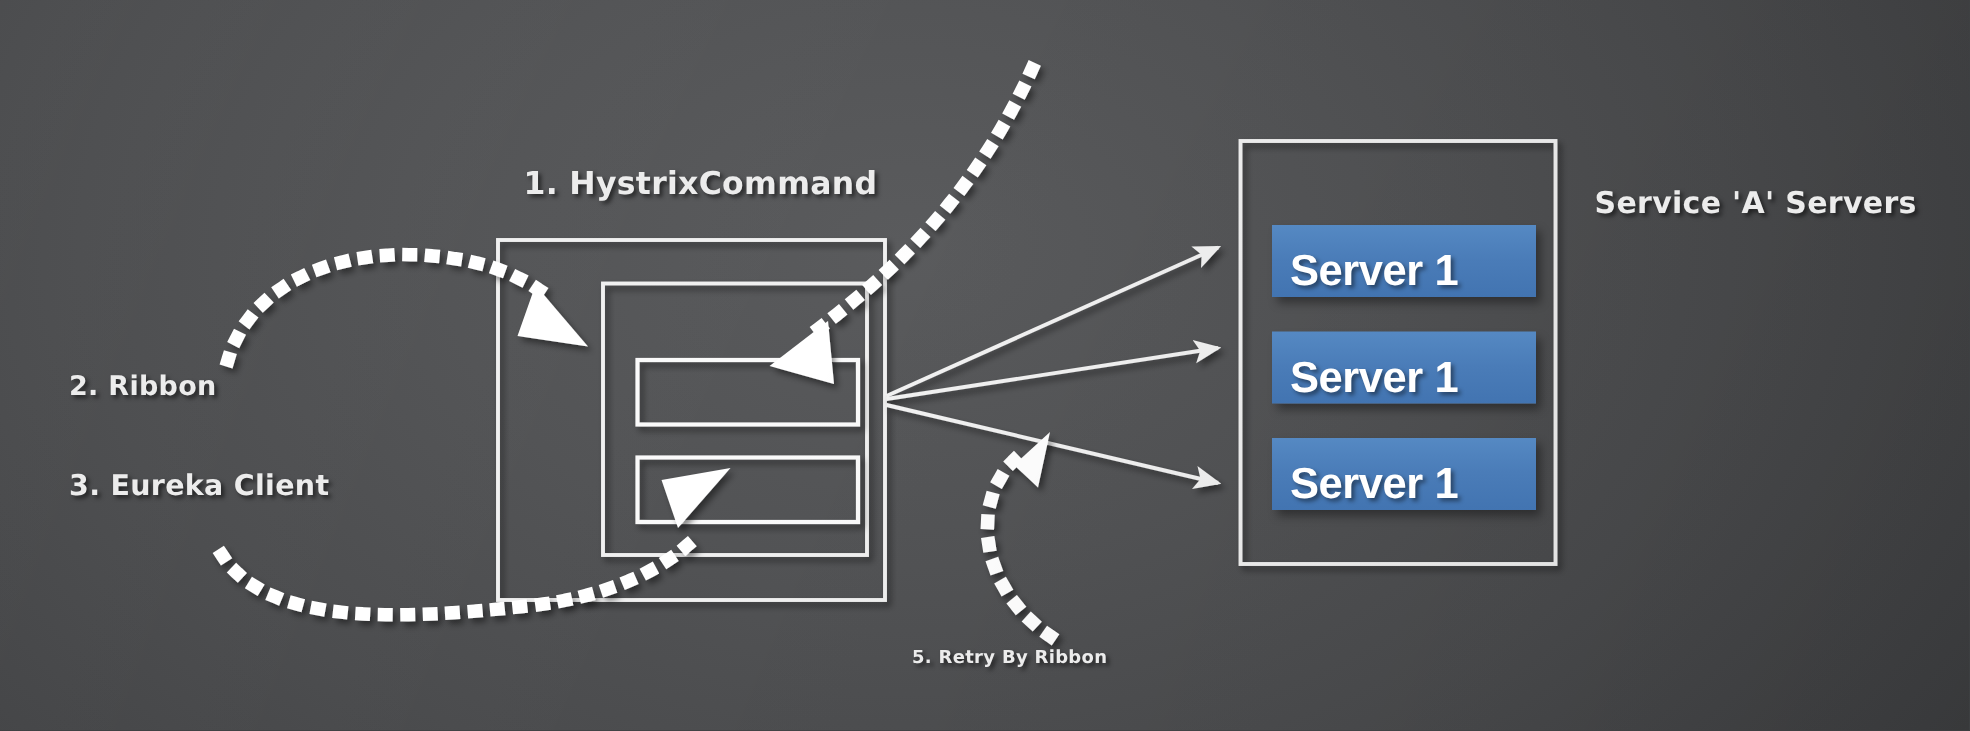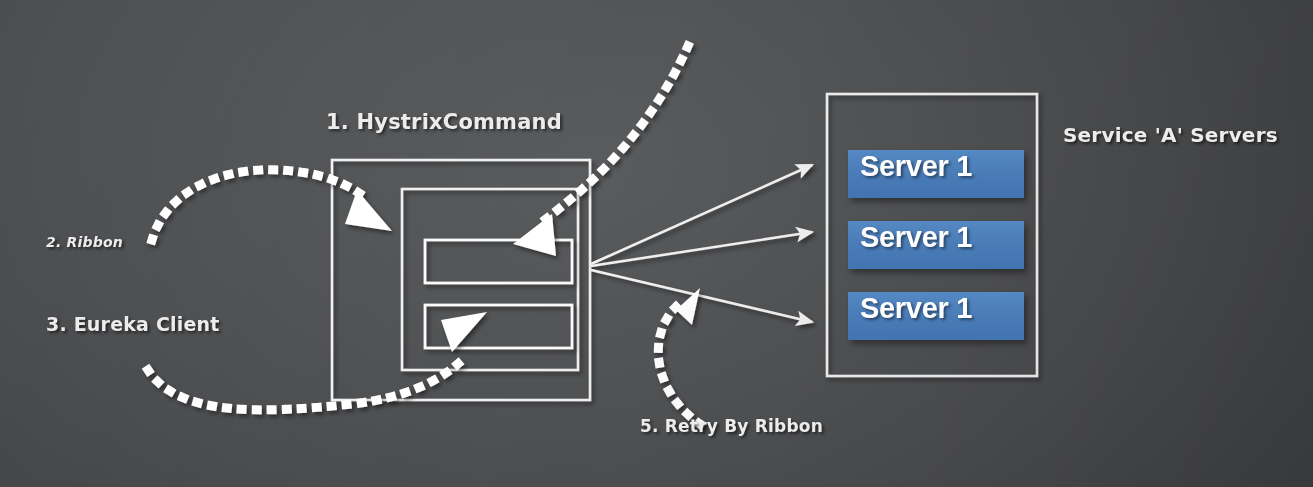--- a/index.html
+++ b/index.html
@@ -37,37 +37,37 @@
   .label {
     position: absolute;
     color: #ececec;
     font-family: "DejaVu Sans", sans-serif;
     font-weight: bold;
     letter-spacing: 0.2px;
     white-space: nowrap;
     text-shadow: 2px 2px 3px rgba(0,0,0,0.55);
     z-index: 6;
   }
-  .lbl-hystrix { left: 326px; top: 110px;  font-size: 21px; }
-  .lbl-ribbon  { left: 46px;  top: 234px;  font-size: 14px; font-style: italic; }
+  .lbl-hystrix { left: 349px; top: 110px;  font-size: 21px; }
+  .lbl-ribbon  { left: 46px;  top: 247px;  font-size: 18px; }
   .lbl-eureka  { left: 46px;  top: 313px;  font-size: 19px; }
   .lbl-http    { left: 650px; top: 12px;   font-size: 20px; }
-  .lbl-retry   { left: 608px; top: 416px;  font-size: 17px; margin-left: 32px; }
+  .lbl-retry   { left: 608px; top: 431px;  font-size: 12px; }
   .lbl-service { left: 1063px;top: 123px;  font-size: 20px; }
 
   
   .server-box {
     position: absolute;
     width: 176px;
     height: 48px;
     background: linear-gradient(180deg, #5589c3 0%, #4a7cb8 48%, #4274b1 100%);
     box-shadow: 3px 4px 6px rgba(0,0,0,0.38);
     z-index: 5;
     display: flex;
-    align-items: flex-start;
+    align-items: flex-end;
   }
   .server-label {
     color: #ffffff;
     font-family: "Liberation Sans", sans-serif;
     font-weight: bold;
     font-size: 29px;
     padding-left: 12px;
     letter-spacing: -0.3px;
     text-shadow: 2px 2px 3px rgba(0,0,0,0.45);
   }

